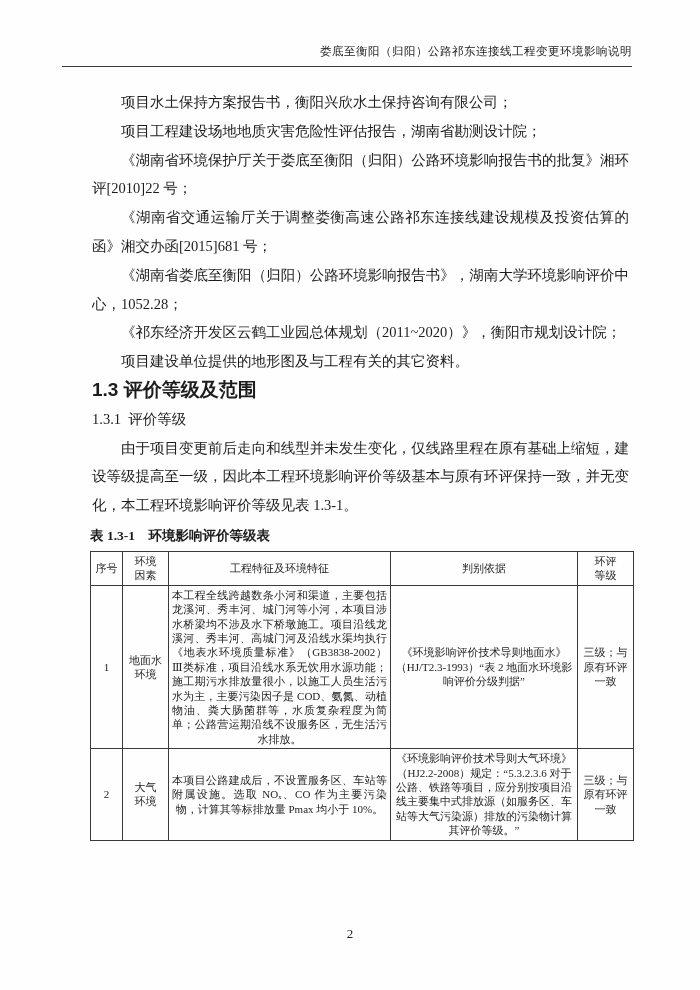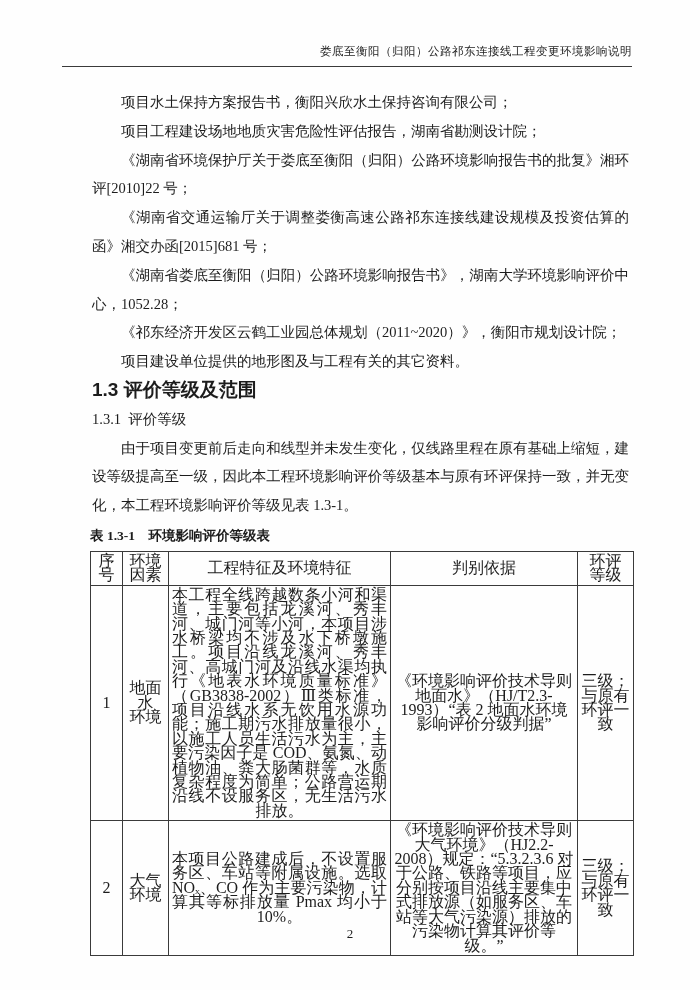--- a/index.html
+++ b/index.html
@@ -48,21 +48,21 @@
   .table-title{
     margin:7px 0 6px 0;
     text-align:left;
     font-size:13.5px;
     font-weight:bold;
   }
   table.rating{
     border-collapse:collapse;
     width:543px;
     table-layout:fixed;
-    font-size:16px;
+    font-size:11px;
     padding-left:12px;
   }
   table.rating td,table.rating th{
     border:1px solid #3a3a3a;
     padding:2px 3px;
     vertical-align:middle;
     font-weight:normal;
     line-height:14.4px;
   }
   col.c-no{width:32px;}

